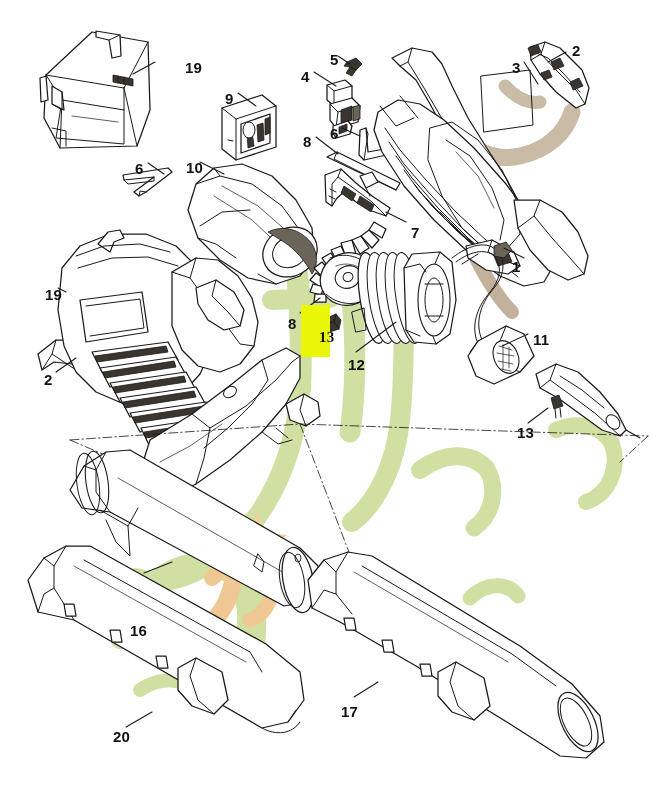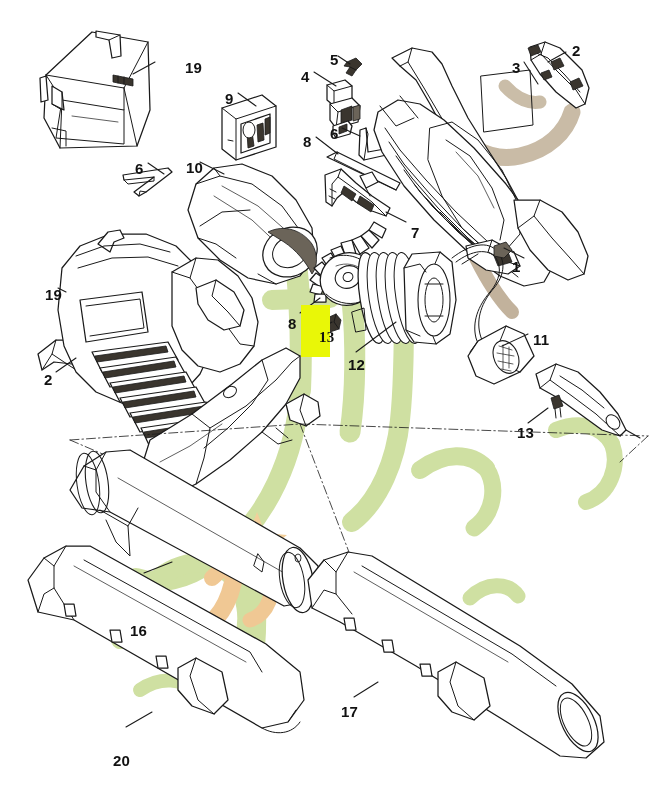--- a/index.html
+++ b/index.html
@@ -483,16 +483,16 @@
       <div class="lbl" style="left: 186px; top: 160px;">10</div>
       <div class="lbl" style="left: 533px; top: 332px;">11</div>
       <div class="lbl" style="left: 348px; top: 357px;">12</div>
       <div class="lbl" style="left: 319px; top: 330px; font-family: Liberation Serif, serif;">13</div>
       <div class="lbl" style="left: 288px; top: 316px;">8</div>
       <div class="lbl" style="left: 517px; top: 425px;">13</div>
       <div class="lbl" style="left: 130px; top: 576px; margin-top: 47px;">16</div>
       <div class="lbl" style="left: 341px; top: 704px;">17</div>
       <div class="lbl" style="left: 45px; top: 287px;">19</div>
       <div class="lbl" style="left: 161px; top: 60px; margin-left: 24px;">19</div>
-      <div class="lbl" style="left: 113px; top: 729px; margin-top: 24px;">20</div>
+      <div class="lbl" style="left: 113px; top: 729px;">20</div>
     </div>
 
 </div>
 
 </body></html>

